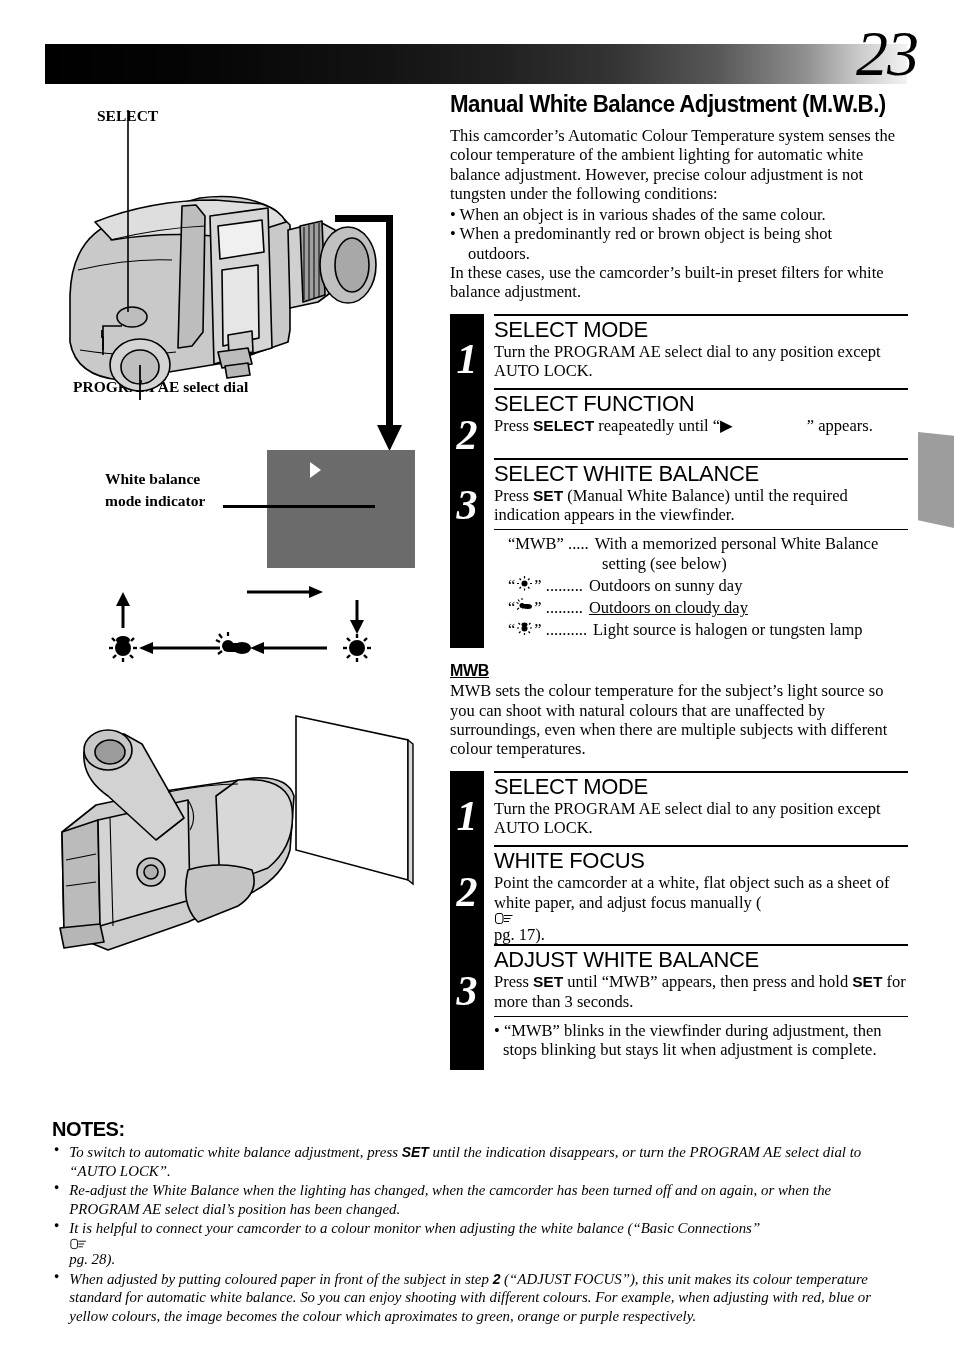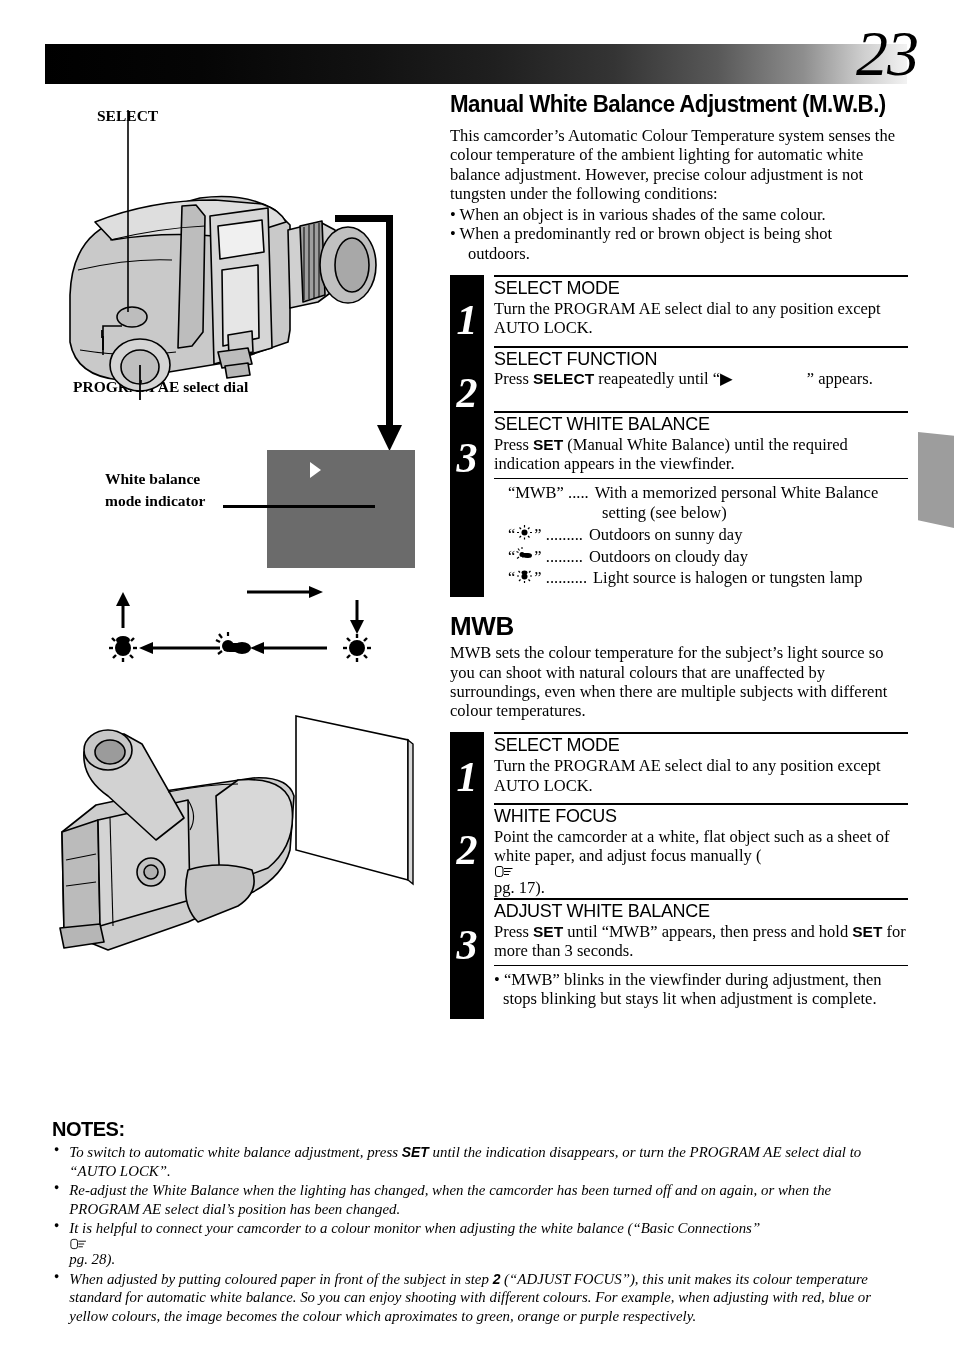--- a/index.html
+++ b/index.html
@@ -55,36 +55,37 @@
   .steprow .num {
     position: absolute; left: 0; width: 34px;
     color: #fff; font-family: "Liberation Serif", serif;
     font-style: italic; font-weight: bold; font-size: 42px;
     line-height: 1; text-align: center;
   }
   .hr { border-top: 2.5px solid #000; }
   .hrthin { border-top: 1.2px solid #000; }
   .stephead {
     font-family: "Liberation Sans", sans-serif;
-    font-weight: 400; font-size: 18px; line-height: 1.05;
+    font-weight: 400; font-size: 22px; line-height: 1.05;
     letter-spacing: -0.3px;
     margin: 2px 0 1px 0;
   }
   .stepbody { font-size: 16.5px; line-height: 1.17; }
   .stepbody b { font-family:"Liberation Sans",sans-serif; font-weight:bold; font-size:15.5px;}
 
   .modelist { font-size: 16.5px; line-height: 1.2; padding-left: 2px; }
   .modelist .row { display: flex; align-items: baseline; margin-left: 12px; }
   .modelist .key { flex: 0 0 auto; white-space: pre; }
   .modelist .cont2 { padding-left: 106px; }
 
   h2.sub {
     font-family: "Liberation Sans", sans-serif;
-    font-weight: bold; font-size: 26px; margin: 14px 0 1px 0;
+    font-weight: bold; font-size: 16px; margin: 14px 0 1px 0;
     letter-spacing: -0.3px;
+    text-decoration: underline;
   }
 
   
   .notes { position: absolute; left: 52px; top: 1118px; width: 862px; }
   .notes h2 {
     font-family: "Liberation Sans", sans-serif; font-weight: bold;
     font-size: 20px; margin: 0 0 2px 0; letter-spacing: -0.5px;
   }
   .notes ul { list-style: none; margin: 0; padding: 0; }
   .notes li {
@@ -319,20 +320,21 @@
 
     <div class="intro">
       <p>This camcorder’s Automatic Colour Temperature system senses the colour temperature of the ambient lighting for automatic white balance adjustment. However, precise colour adjustment is not tungsten under the following conditions:</p>
       <div class="bullets">
         <span class="bi">• When an object is in various shades of the same colour.</span>
         <span class="bi">• When a predominantly red or brown object is being shot</span>
         <span class="bi">
             <span class="cont">outdoors.</span>
           </span>
       </div>
+      <p>In these cases, use the camcorder’s built-in preset filters for white balance adjustment.</p>
     </div>
 
     <div class="steps" style="margin-top:12px;">
       <div class="stepbar"></div>
 
       <div class="steprow">
         <div class="hr"></div>
         <div class="num" style="top:24px;">1</div>
         <div class="stephead">SELECT MODE</div>
         <div class="stepbody" style="padding-bottom:8px;">Turn the PROGRAM AE select dial to any position except AUTO LOCK.</div>
@@ -385,21 +387,21 @@
               <ellipse cx="24" cy="21" rx="8" ry="5" fill="#000"></ellipse>
               <rect x="12" y="16" width="12" height="9" fill="#000"></rect>
               <g stroke="#000" stroke-width="2.2">
                 <line x1="12" y1="4" x2="12" y2="8"></line>
                 <line x1="1" y1="13" x2="5" y2="15"></line>
                 <line x1="2" y1="27" x2="6" y2="24"></line>
                 <line x1="4" y1="7" x2="7" y2="11"></line>
               </g>
             </svg>
             <span class="key">” .........</span>
-            <span style="padding-left:6px;">Outdoors on cloudy day</span>
+            <span style="padding-left:6px;text-decoration:underline;">Outdoors on cloudy day</span>
           </div>
 
           <div class="row">
             <span class="key">“</span>
             <svg width="17" height="17" viewBox="0 0 34 34" style="margin:0 1px;">
               <circle cx="17" cy="21" r="6" fill="#000"></circle>
               <ellipse cx="17" cy="13" rx="6" ry="4" fill="#000"></ellipse>
               <g stroke="#000" stroke-width="2.4">
                 <line x1="2" y1="20" x2="6" y2="20"></line>
                   <line x1="28" y1="20" x2="32" y2="20"></line>

